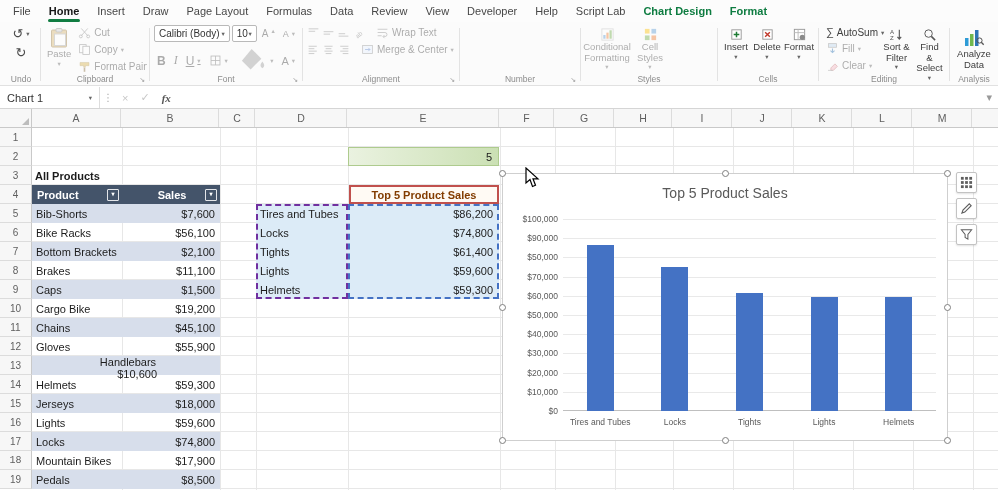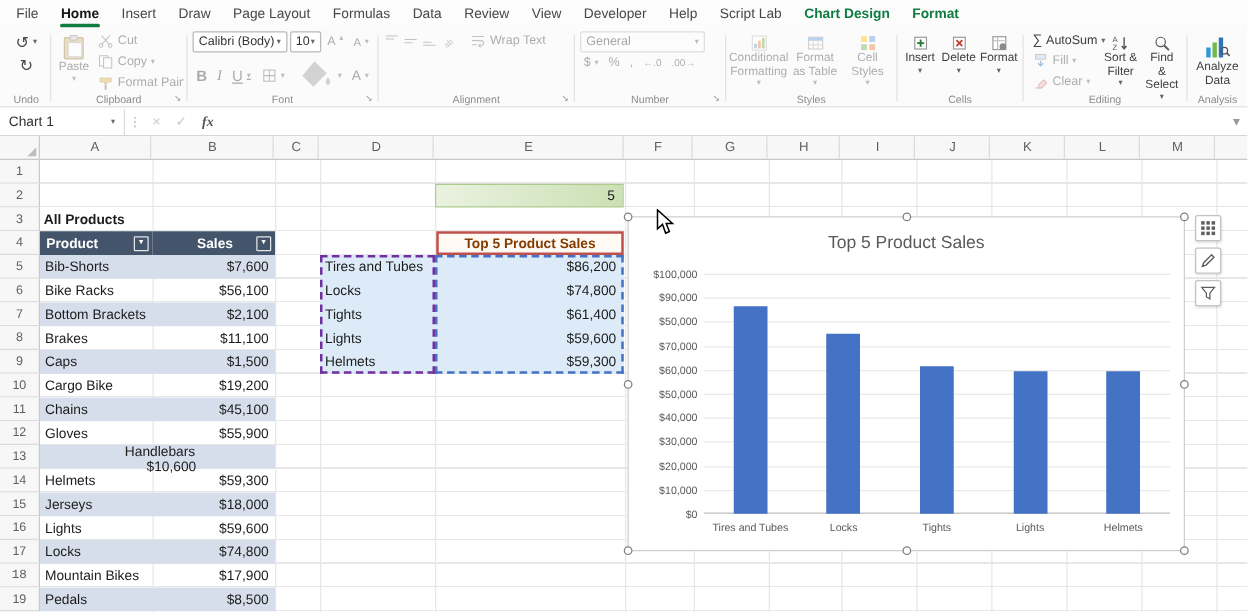--- a/index.html
+++ b/index.html
@@ -252,73 +252,71 @@
         <span class="sbtn" style="margin-left:6px">
             <span class="i12">
               <svg viewBox="0 0 16 16" stroke="#777" fill="none">
                 <path d="M2 4 h12 M2 8 h9 a2.5 2.5 0 0 1 0 5 h-2 M2 12 h5"></path>
                 <path d="M10.5 11 l-2 2 2 2"></path>
               </svg>
             </span>
             <span>Wrap Text</span>
           </span>
       </div>
+      <div class="row dim">
+        <span class="i12">
+            <svg viewBox="0 0 16 16" stroke="#777">
+              <path d="M2 4h10M2 7h7M2 10h10M2 13h7"></path>
+            </svg>
+          </span>
+        <span class="i12">
+            <svg viewBox="0 0 16 16" stroke="#777">
+              <path d="M3 4h10M4.5 7h7M3 10h10M4.5 13h7"></path>
+            </svg>
+          </span>
+        <span class="i12">
+            <svg viewBox="0 0 16 16" stroke="#777">
+              <path d="M4 4h10M7 7h7M4 10h10M7 13h7"></path>
+            </svg>
+          </span>
+        <span class="sbtn" style="margin-left:6px">
+            <span class="i12">
+              <svg viewBox="0 0 16 16">
+                <rect x="2" y="3" width="12" height="10" fill="#E8F0FE" stroke="#888"></rect>
+                <path d="M5 8 h6 M9 6 l2 2 -2 2" stroke="#4472C4" fill="none"></path>
+              </svg>
+            </span>
+            <span>Merge &amp; Center</span>
+            <span class="caret">▾</span>
+          </span>
+      </div>
     </div>
     <span class="launcher">↘</span>
     <div class="rg-label">Alignment</div>
   </div>
   <div class="rsep"></div>
 
   <div class="rg" style="width:116px">
-    <div class="rows">
-      <div class="row">
-        <div class="combo dim" style="width:100px">
-            <span>General</span>
-            <span class="caret">▾</span>
-          </div>
-      </div>
-      <div class="row dim">
-        <span class="sbtn">
-            <span>$</span>
-            <span class="caret">▾</span>
-          </span>
-        <span class="sbtn">%</span>
-        <span class="sbtn">,</span>
-        <span class="sbtn" style="font-size:8px">←.0</span>
-        <span class="sbtn" style="font-size:8px">.00→</span>
-      </div>
-    </div>
     <span class="launcher">↘</span>
     <div class="rg-label">Number</div>
   </div>
   <div class="rsep"></div>
 
   <div class="rg" style="width:132px">
     <div class="row" style="align-items:flex-start">
       <div class="bigbtn dim" style="width:44px">
         <span class="i14">
             <svg viewBox="0 0 16 16">
               <rect x="2" y="2" width="12" height="12" fill="#fff" stroke="#BBB"></rect>
               <rect x="3.5" y="8.5" width="2.4" height="4" fill="#5B9BD5"></rect>
               <rect x="6.8" y="6" width="2.4" height="6.5" fill="#ED7D31"></rect>
               <rect x="10.1" y="3.5" width="2.4" height="9" fill="#70AD47"></rect>
             </svg>
           </span>
         <span>Conditional Formatting</span>
-          <span class="caret">▾</span>
-      </div>
-      <div class="bigbtn dim" style="width:42px">
-        <span class="i14">
-            <svg viewBox="0 0 16 16">
-              <rect x="2" y="3" width="12" height="10" fill="#fff" stroke="#999"></rect>
-              <rect x="2" y="3" width="12" height="3" fill="#5B9BD5"></rect>
-              <path d="M6 6v7M10 6v7M2 9.5h12" stroke="#BBB"></path>
-            </svg>
-          </span>
-        <span>Format as Table</span>
           <span class="caret">▾</span>
       </div>
       <div class="bigbtn dim" style="width:38px">
         <span class="i14">
             <svg viewBox="0 0 16 16">
               <rect x="2" y="2" width="5" height="5" fill="#FFC000"></rect>
               <rect x="9" y="2" width="5" height="5" fill="#5B9BD5"></rect>
               <rect x="2" y="9" width="5" height="5" fill="#70AD47"></rect>
               <rect x="9" y="9" width="5" height="5" fill="#ED7D31"></rect>
             </svg>

